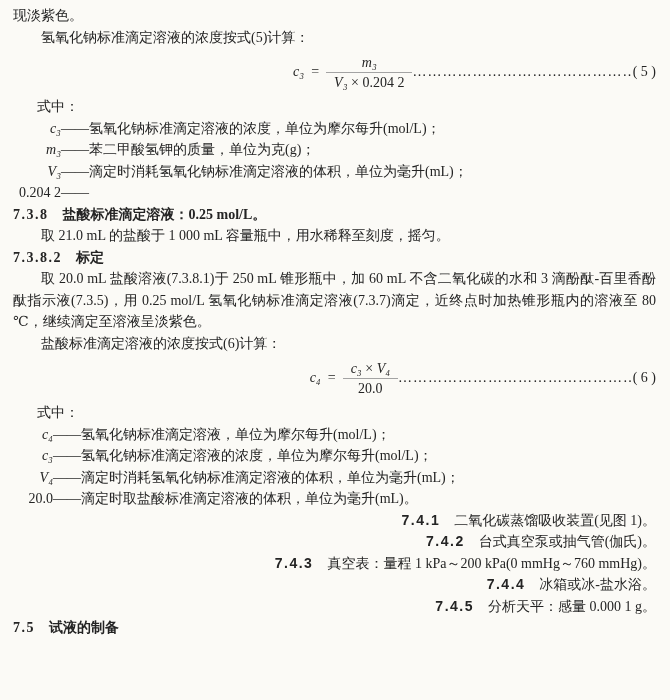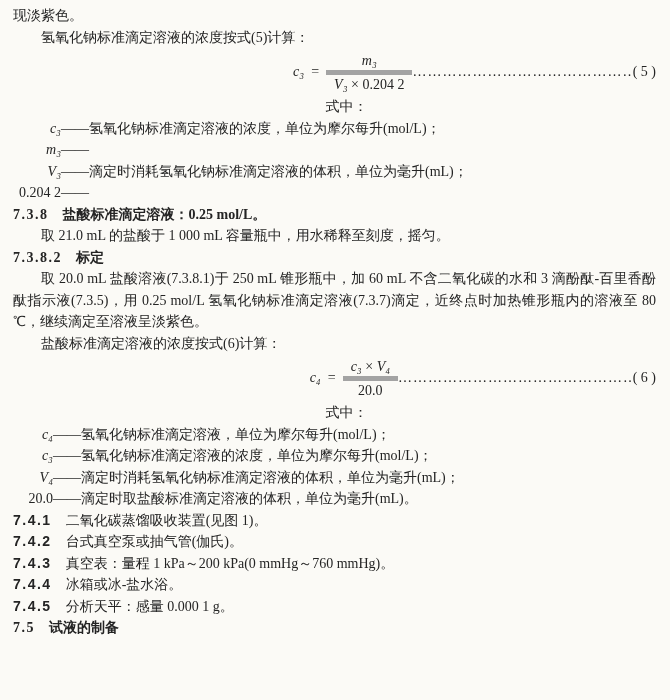--- a/index.html
+++ b/index.html
@@ -15,37 +15,36 @@
     font-family: "Liberation Serif", "DejaVu Serif", serif;
     font-size: 14px;
     line-height: 21.5px;
     color: #242424;
   }
   .line { margin: 0; }
   .para {
     margin: 0;
     text-indent: 28px;
     text-align: justify;
-    font-family: Liberation Serif, serif;
   }
   .heading {
     font-family: Liberation Serif, serif;
     font-weight: bold;
     margin: 0;
     white-space: nowrap;
   }
   .heading .hnum { margin-right: 14px; letter-spacing: 1.5px; }
-  .item { margin: 0; white-space: nowrap; }
+  .item { margin: 0; white-space: nowrap; text-align: right; }
   .item .hnum {
     font-family: "Liberation Sans", "DejaVu Sans", sans-serif;
     font-weight: bold;
     margin-right: 14px;
     letter-spacing: 1.5px;
   }
-  .where { margin: 0; padding-left: 24px; text-align: center; }
+  .where { margin: 0; padding-left: 24px; }
   .defrow { display: flex; margin: 0; }
   .defrow .term  { flex: none; text-align: right; }
   .d5 .term { width: 48px; }
   .d6 .term { width: 40px; }
   .defrow .dash  { flex: none; }
   .defrow .desc  { flex: 1; text-align: justify; }
   .it { font-style: italic; }
   .formula {
     display: flex;
     align-items: center;
@@ -64,21 +63,21 @@
   }
   .f-body { display: flex; align-items: center; flex: none; }
   .f-eq { margin: 0 7px; }
   .frac {
     display: inline-flex;
     flex-direction: column;
     text-align: center;
     line-height: 19px;
   }
   .frac .num { padding: 0 8px; }
-  .frac .den { border-top: 5px solid #a3a3a3; padding: 0 8px; }
+  .frac .den { border-top: 1px solid #a3a3a3; padding: 0 8px; }
   .f-dotstr {
     overflow: hidden;
     flex: 0 1 auto;
     min-width: 0;
     letter-spacing: 1px;
   }
   .f-label { flex: none; white-space: pre; }
 </style>
 </head>
 <body>
@@ -108,20 +107,21 @@
   <p class="line where">式中：</p>
 
   <div class="defrow d5">
     <span class="term it">c₃</span>
     <span class="dash">——</span>
     <span class="desc">氢氧化钠标准滴定溶液的浓度，单位为摩尔每升(mol/L)；</span>
   </div>
   <div class="defrow d5">
     <span class="term it">m₃</span>
     <span class="dash">——</span>
+    <span class="desc">苯二甲酸氢钾的质量，单位为克(g)；</span>
   </div>
   <div class="defrow d5">
     <span class="term it">V₃</span>
     <span class="dash">——</span>
     <span class="desc">滴定时消耗氢氧化钠标准滴定溶液的体积，单位为毫升(mL)；</span>
   </div>
   <div class="defrow d5">
     <span class="term">0.204 2</span>
     <span class="dash">——</span>
   </div>

